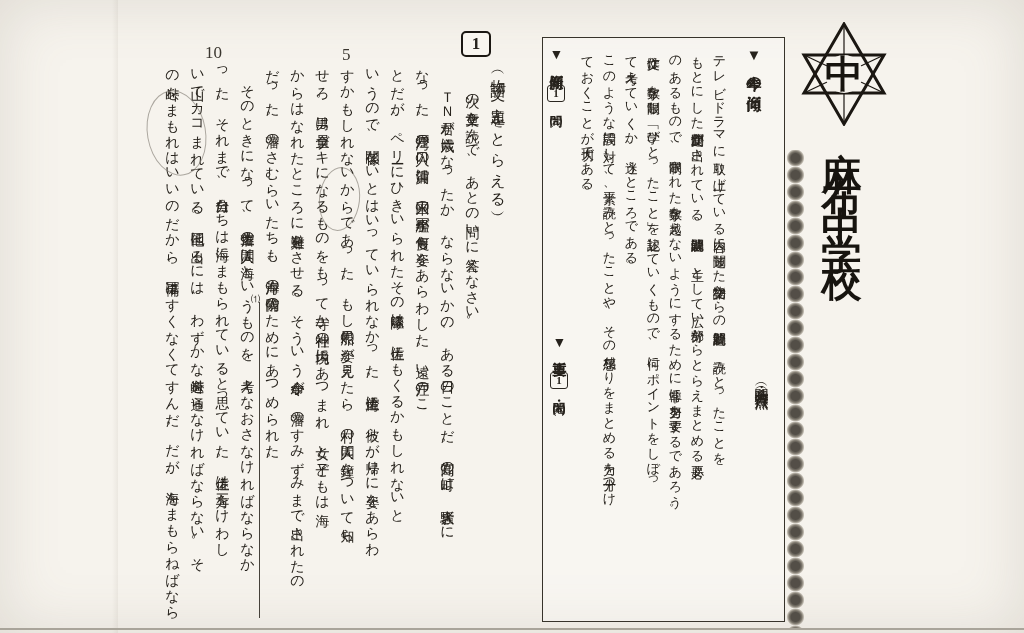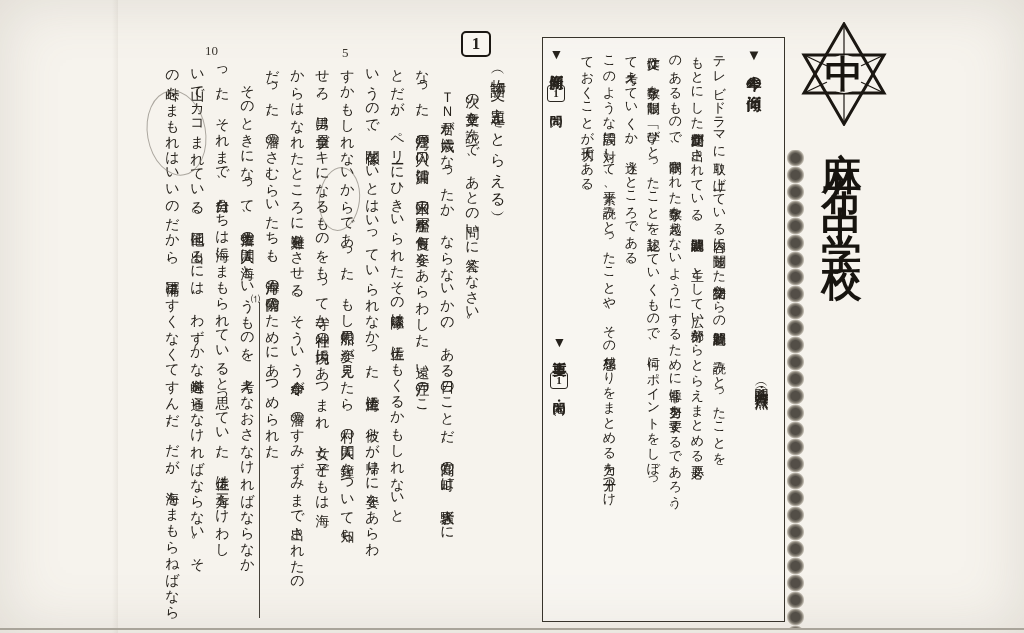--- a/index.html
+++ b/index.html
@@ -63,21 +63,21 @@
     position:absolute; left:158px; top:60px; width:352px; height:566px;
     writing-mode:vertical-rl; text-orientation:upright;
     font-size:14px; line-height:25px; letter-spacing:.4px;
   }
   .pcol { }
   .p-subtitle { font-size:15px; letter-spacing:3px; padding-top:5px; }
   .p-instruction { padding-top:24px; }
   .ind { padding-top:22px; }
   .ind2 { padding-top:15px; }
 
-  .mline { position:absolute; font-size:13px; color:#3a362f; }
+  .mline { position:absolute; font-size:17px; color:#3a362f; }
   .m5 { left:342px; top:45px; }
   .m10 { left:205px; top:43px; }
 
   .sideline { position:absolute; left:259px; top:302px; width:1.3px; height:316px;
               background:#45413a; }
   .refmark { position:absolute; left:251px; top:293px; font-size:9px; color:#3a362f; }
 
   .pencil {
     position:absolute; border:1.6px solid rgba(110,104,94,.55); border-radius:50%;
     background:transparent;

